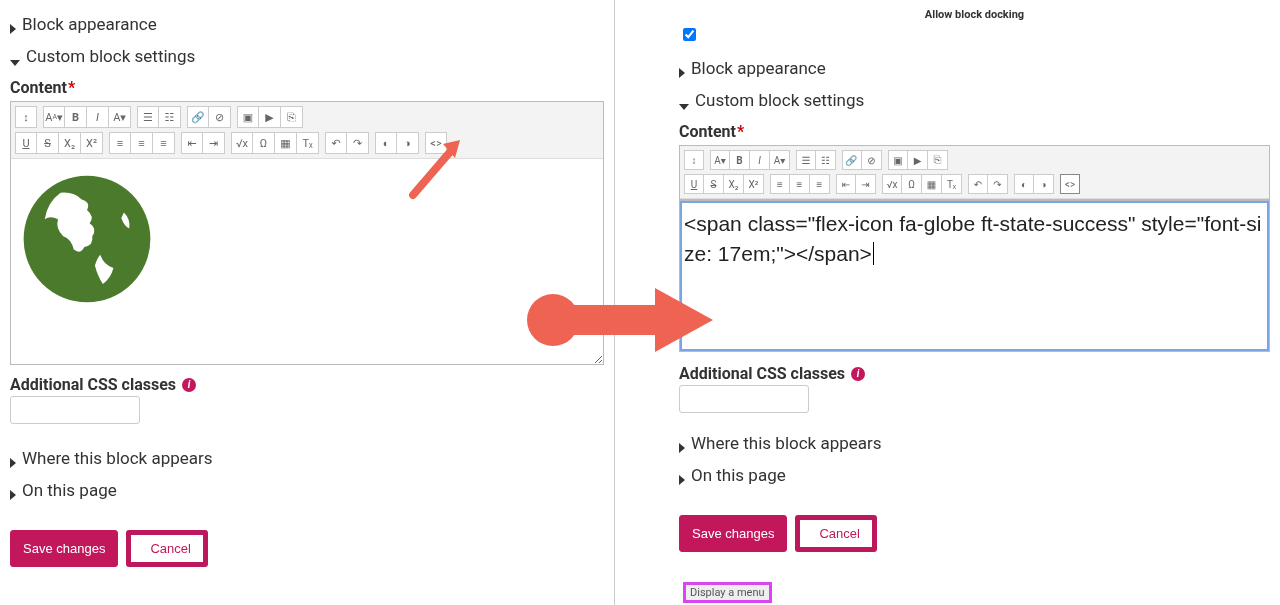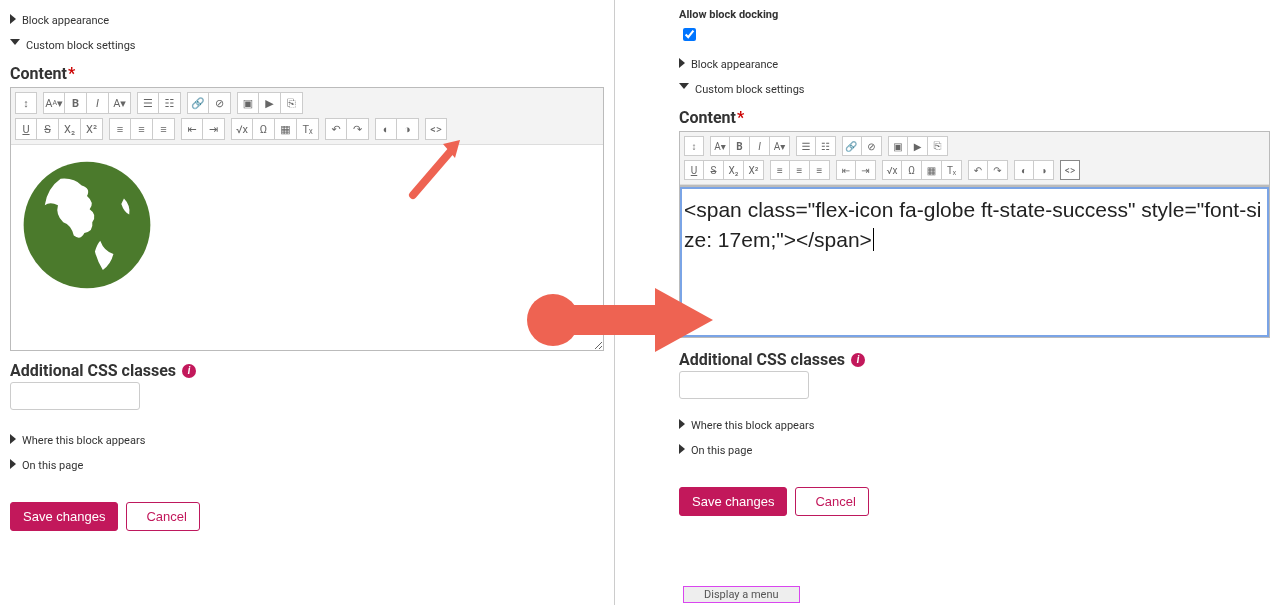--- a/index.html
+++ b/index.html
@@ -27,22 +27,22 @@
     width: 615px;
     border-right: 1px solid #ccc;
     padding: 8px 10px;
   }
   .pane-right {
     flex: 1;
     padding: 8px 10px 0 64px;
   }
   .section-header {
     display: flex;
-    align-items: flex-start;
-    font-size: 11px;
+    align-items: flex-end;
+    font-size: 17px;
     color: #333;
     padding: 6px 0;
     cursor: pointer;
   }
   .section-header .tri {
     display: inline-block;
     width: 0; height: 0;
     margin-right: 6px;
   }
   .tri-right {
@@ -119,27 +119,27 @@
   }
   .text-input {
     border:1px solid #ccc; border-radius:3px;
     height:28px; width:130px; padding:3px 6px; font-size:13px;
   }
   .btn-row { display:flex; gap:8px; margin-top:24px; }
   .btn {
     border-radius:3px; padding:6px 12px; font-size:13px; cursor:pointer;
   }
   .btn-primary { background:#c2185b; color:#fff; border:1px solid #c2185b; }
-  .btn-secondary { background:#fff; color:#c2185b; border:1px solid #be185d;padding-left:19px; }
-  .small-label { font-size:11px; font-weight:bold; }
+  .btn-secondary { background:#fff; color:#c2185b; border:5px solid #be185d;padding-left:19px; }
+  .small-label { font-size:11px; font-weight:bold;text-align:center; }
   .checkbox-wrap { margin:4px 0 8px 0; }
   .footer-tip {
     position:absolute; bottom:2px; left:68px;
     font-size:11px; color:#555; background:#eee;
-    padding:1px 20px; border:1px solid #d946ef;
+    padding:1px 4px; border:3px solid #d946ef;
   }
   
   .big-arrow {
     position:absolute;
     left:525px; top:280px;
     width:190px; height:80px;
     pointer-events:none;
   }
   .small-arrow {
     position:absolute;

